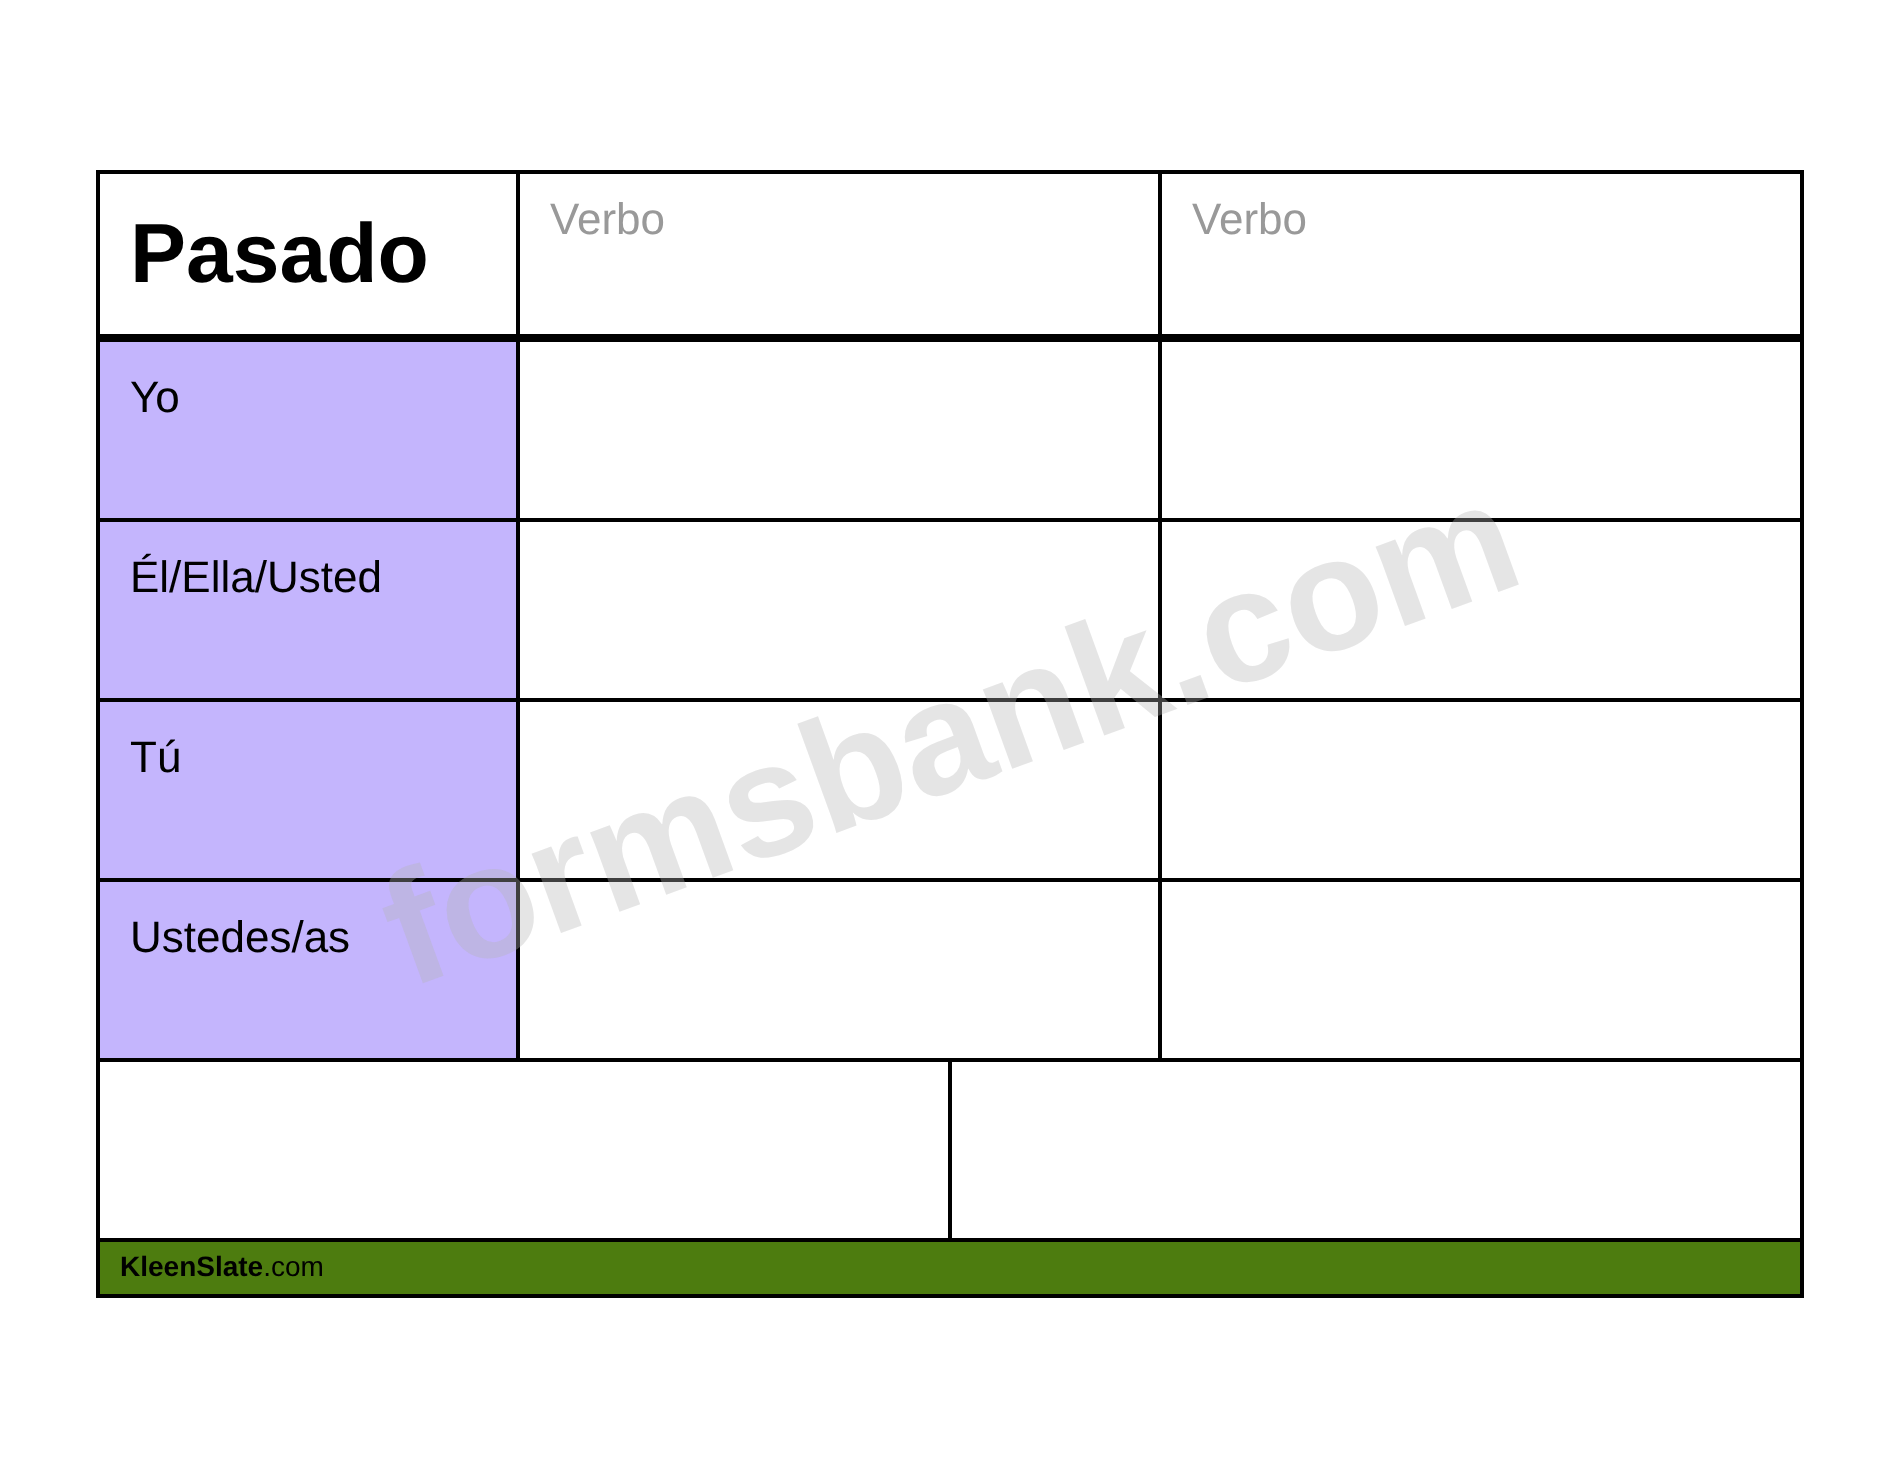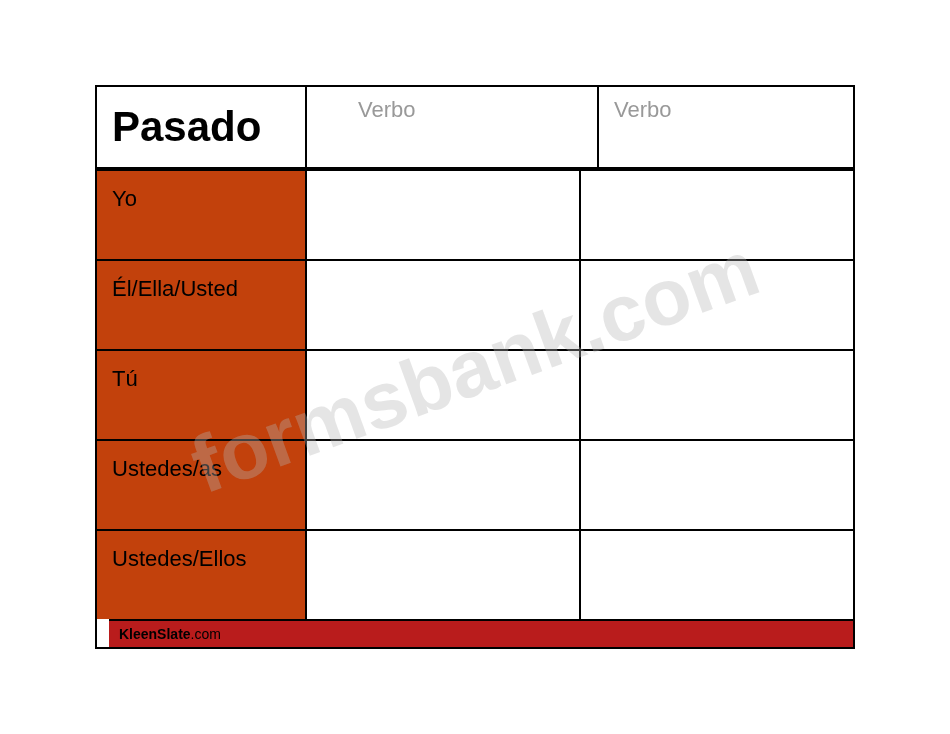--- a/index.html
+++ b/index.html
@@ -22,21 +22,21 @@
       width: 950px;
       height: 734px;
       display: flex;
       justify-content: center;
       align-items: center;
       position: relative;
     }
 
     .worksheet {
       border: 2px solid #000;
-      width: 760px;
+      width: 854px;
       position: relative;
     }
 
     
     .header-row {
       display: flex;
       border-bottom: 2px solid #000;
     }
 
     .title-cell {
@@ -51,21 +51,20 @@
 
     .title-text {
       font-size: 42px;
       font-weight: bold;
       font-family: Arial, sans-serif;
     }
 
     .header-verbo-cells {
       display: flex;
       flex: 1;
-      padding-left: 36px;
     }
 
     .verbo-cell {
       flex: 1;
       padding: 10px 15px;
       border-right: 2px solid #000;
       min-height: 80px;
       display: flex;
       align-items: flex-start;
     }
@@ -95,21 +94,21 @@
       border-bottom: none;
     }
 
     .pronoun-cell {
       width: 210px;
       min-width: 210px;
       padding: 10px 15px;
       border-right: 2px solid #000;
       display: flex;
       align-items: flex-start;
-      background-color: #c2410c;
+      background-color: #c4b5fd;
     }
 
     .pronoun-text {
       font-size: 22px;
       font-family: Arial, sans-serif;
       padding-top: 5px;
     }
 
     .answer-cells {
       display: flex;
@@ -123,22 +122,21 @@
     }
 
     .answer-cell:last-child {
       border-right: none;
     }
 
     
     .footer {
       border-top: 2px solid #000;
       padding: 4px 10px;
-      background-color: #b91c1c;
-      margin-left: 12px;
+      background-color: #4d7c0f;
     }
 
     .footer-text {
       font-size: 14px;
       font-family: Arial, sans-serif;
     }
 
     .footer-text strong {
       font-weight: bold;
     }
@@ -216,23 +214,20 @@
           <span class="pronoun-text">Ustedes/as</span>
         </div>
         <div class="answer-cells">
           <div class="answer-cell"></div>
           <div class="answer-cell"></div>
         </div>
       </div>
 
 
       <div class="data-row">
-        <div class="pronoun-cell">
-          <span class="pronoun-text">Ustedes/Ellos</span>
-        </div>
         <div class="answer-cells">
           <div class="answer-cell"></div>
           <div class="answer-cell"></div>
         </div>
       </div>
 
     </div>
 
     <div class="footer">
       <span class="footer-text">

